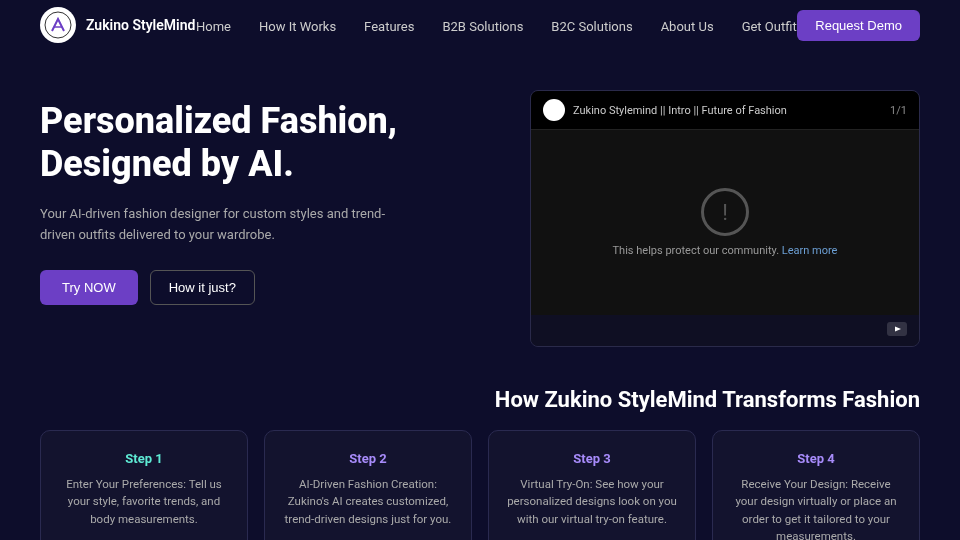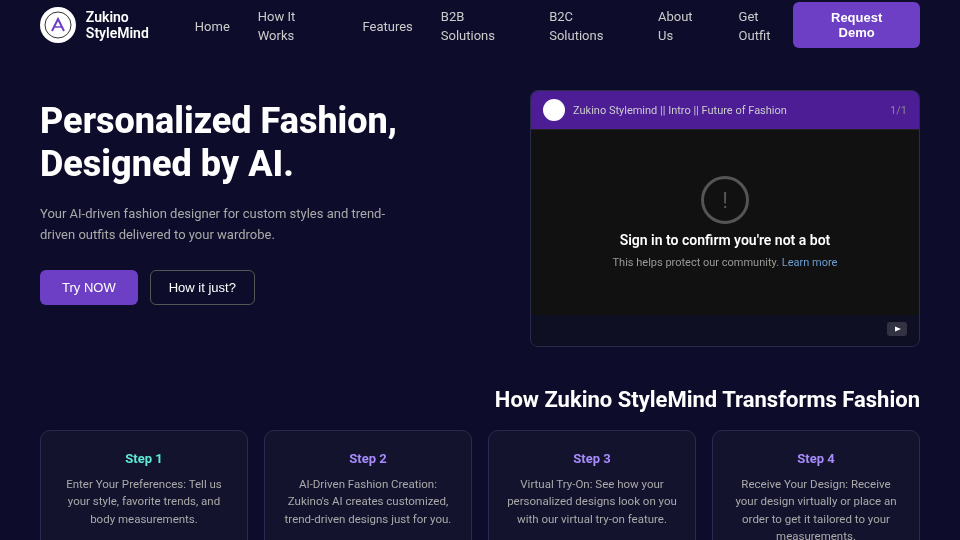--- a/index.html
+++ b/index.html
@@ -65,21 +65,20 @@
     }
 
     .btn-request-demo {
       background: #6c3fc5;
       color: #fff;
       border: none;
       padding: 8px 18px;
       border-radius: 6px;
       font-size: 13px;
       cursor: pointer;
-      font-weight: bold;
     }
 
     
     .hero {
       display: flex;
       align-items: flex-start;
       padding: 40px 40px 20px 40px;
       gap: 30px;
       min-height: 300px;
     }
@@ -137,21 +136,21 @@
       border-radius: 8px;
       overflow: hidden;
       border: 1px solid #2a2a4a;
     }
 
     .video-header {
       display: flex;
       align-items: center;
       justify-content: space-between;
       padding: 8px 12px;
-      background: #4c1d95;
+      background: #000000;
       border-bottom: 1px solid #222;
       text-align: center;
     }
 
     .video-header-left {
       display: flex;
       align-items: center;
       gap: 8px;
     }
 
@@ -317,21 +316,20 @@
     <div class="video-header">
       <div class="video-header-left">
         <div class="video-logo-sm"></div>
         <span class="video-title-text">Zukino Stylemind || Intro || Future of Fashion</span>
       </div>
       <span class="video-counter">1/1</span>
     </div>
     <div class="video-body">
       <div class="bot-check-overlay">
         <div class="bot-check-icon">!</div>
-        <div class="bot-check-title">Sign in to confirm you're not a bot</div>
         <div class="bot-check-sub">
           <span>This helps protect our community.</span>
           <a>Learn more</a>
         </div>
       </div>
     </div>
     <div class="video-footer">
       <span class="yt-icon">
         <svg width="20" height="14" viewBox="0 0 20 14" fill="white" xmlns="http://www.w3.org/2000/svg">
           <rect width="20" height="14" rx="3" fill="#fff" fill-opacity="0.15"></rect>

